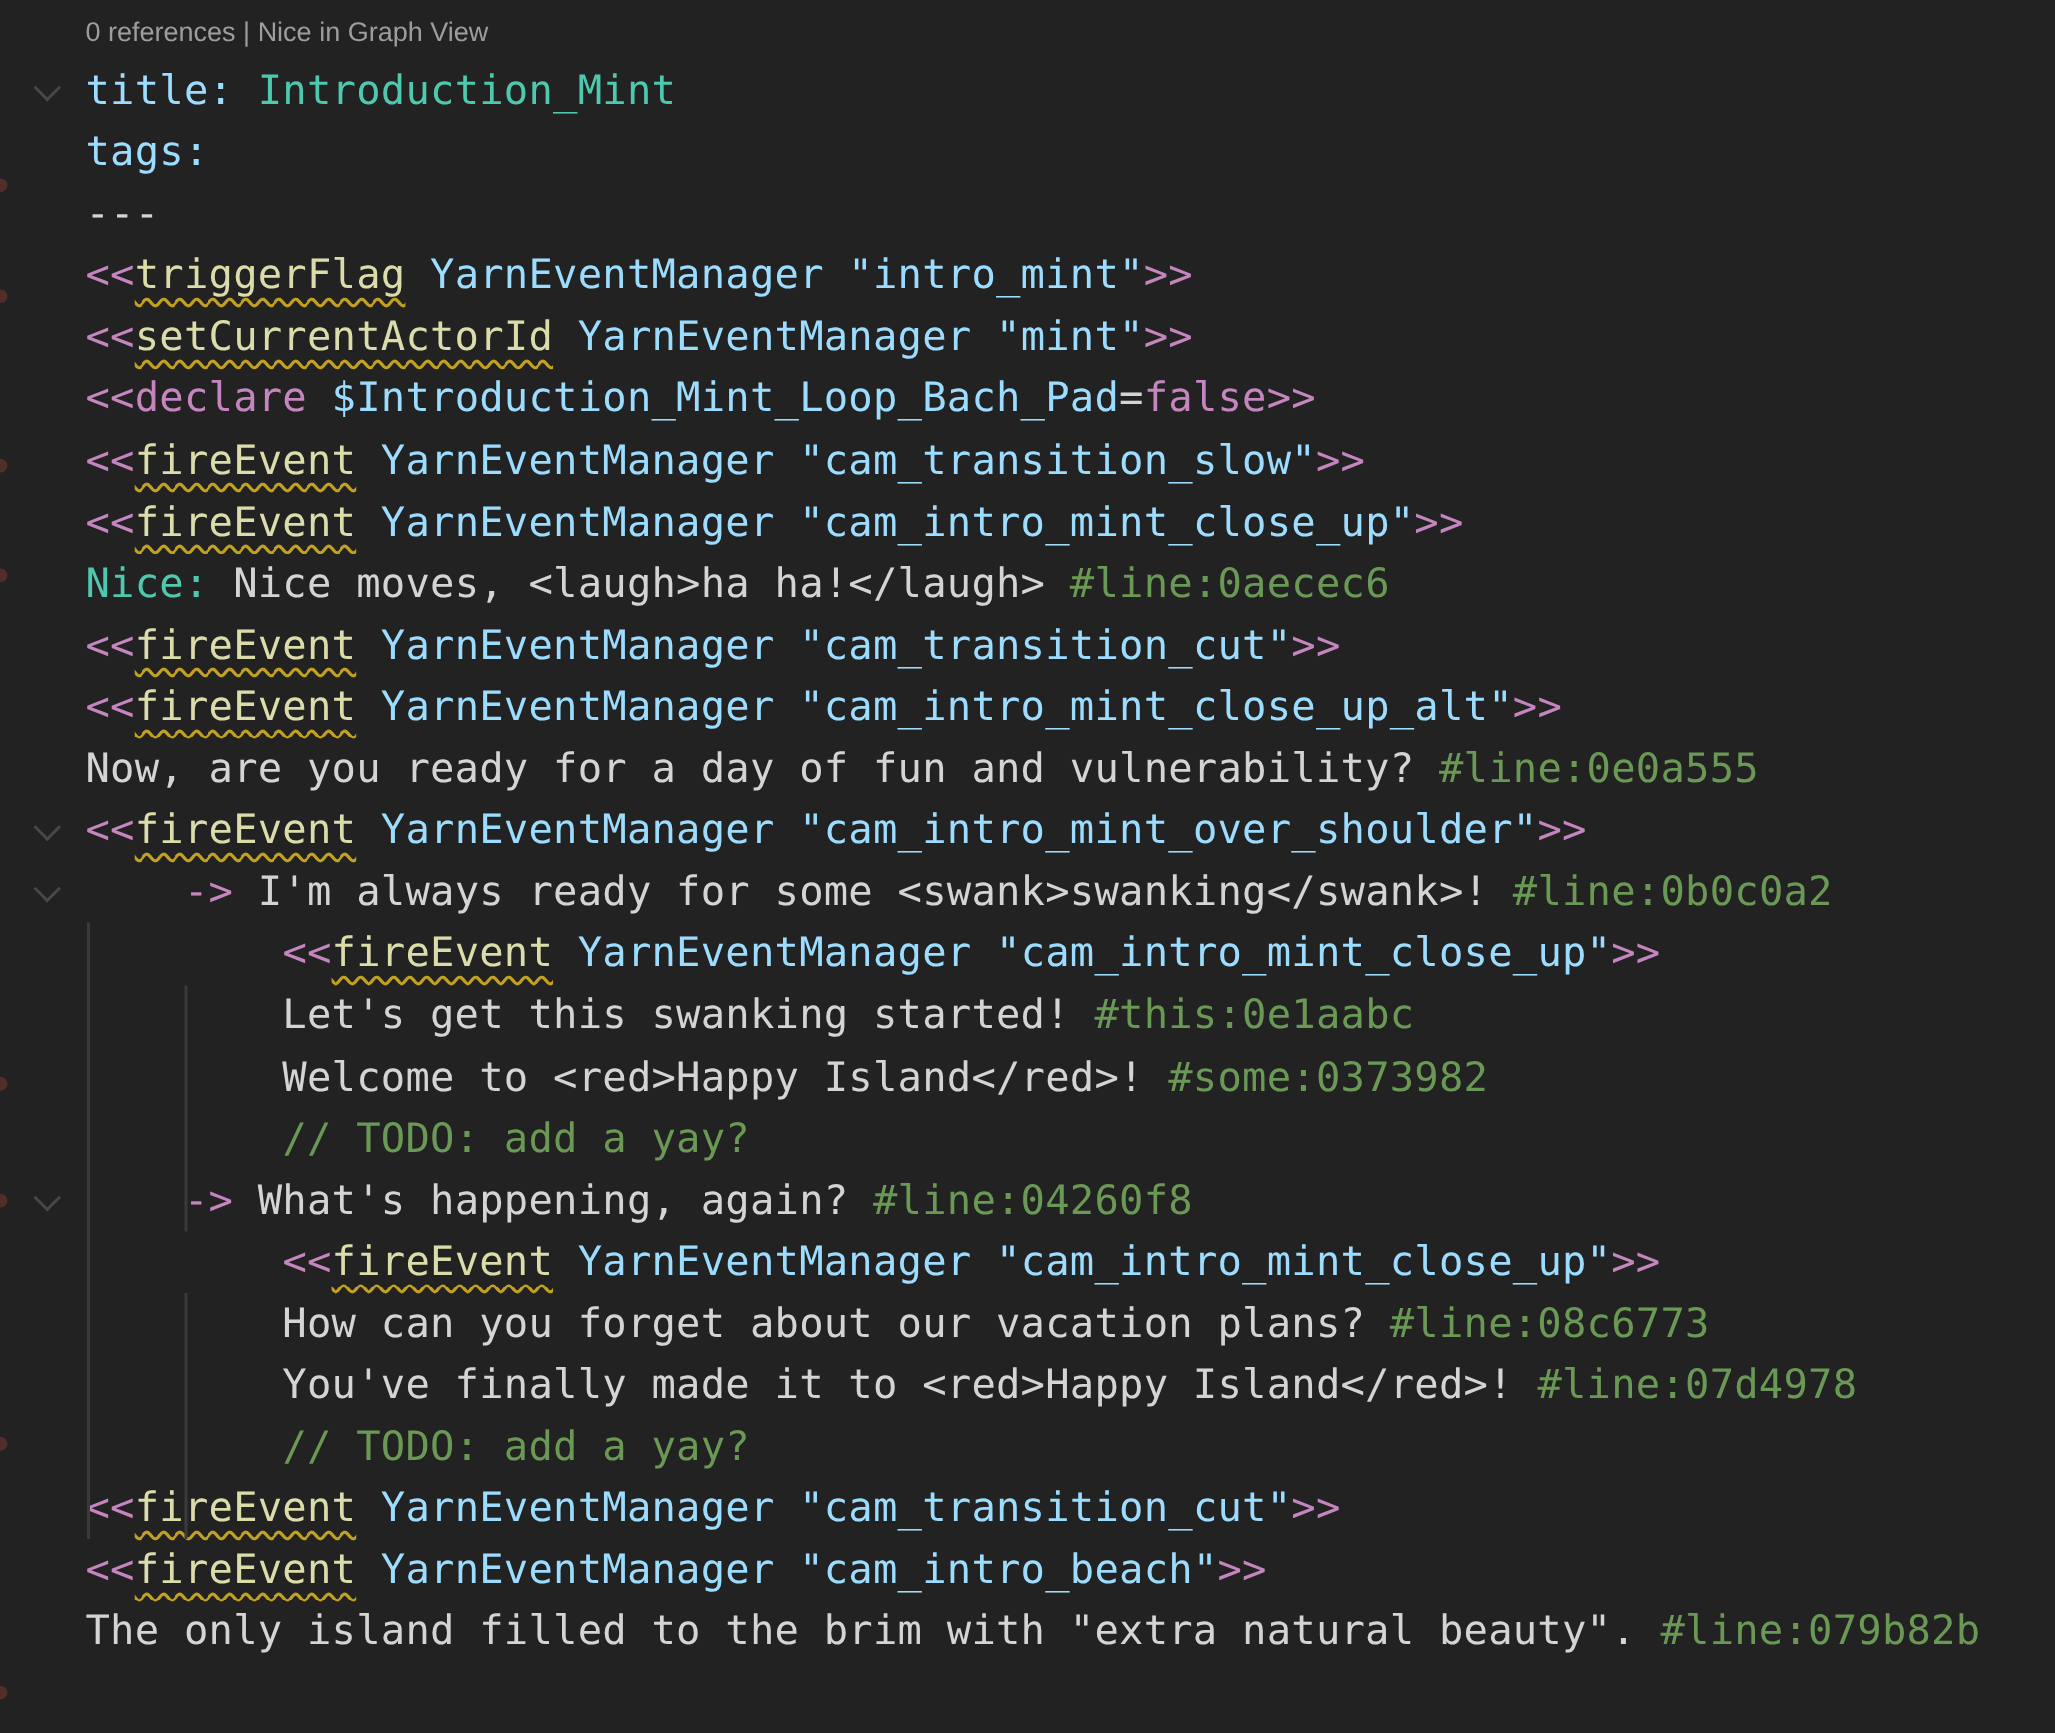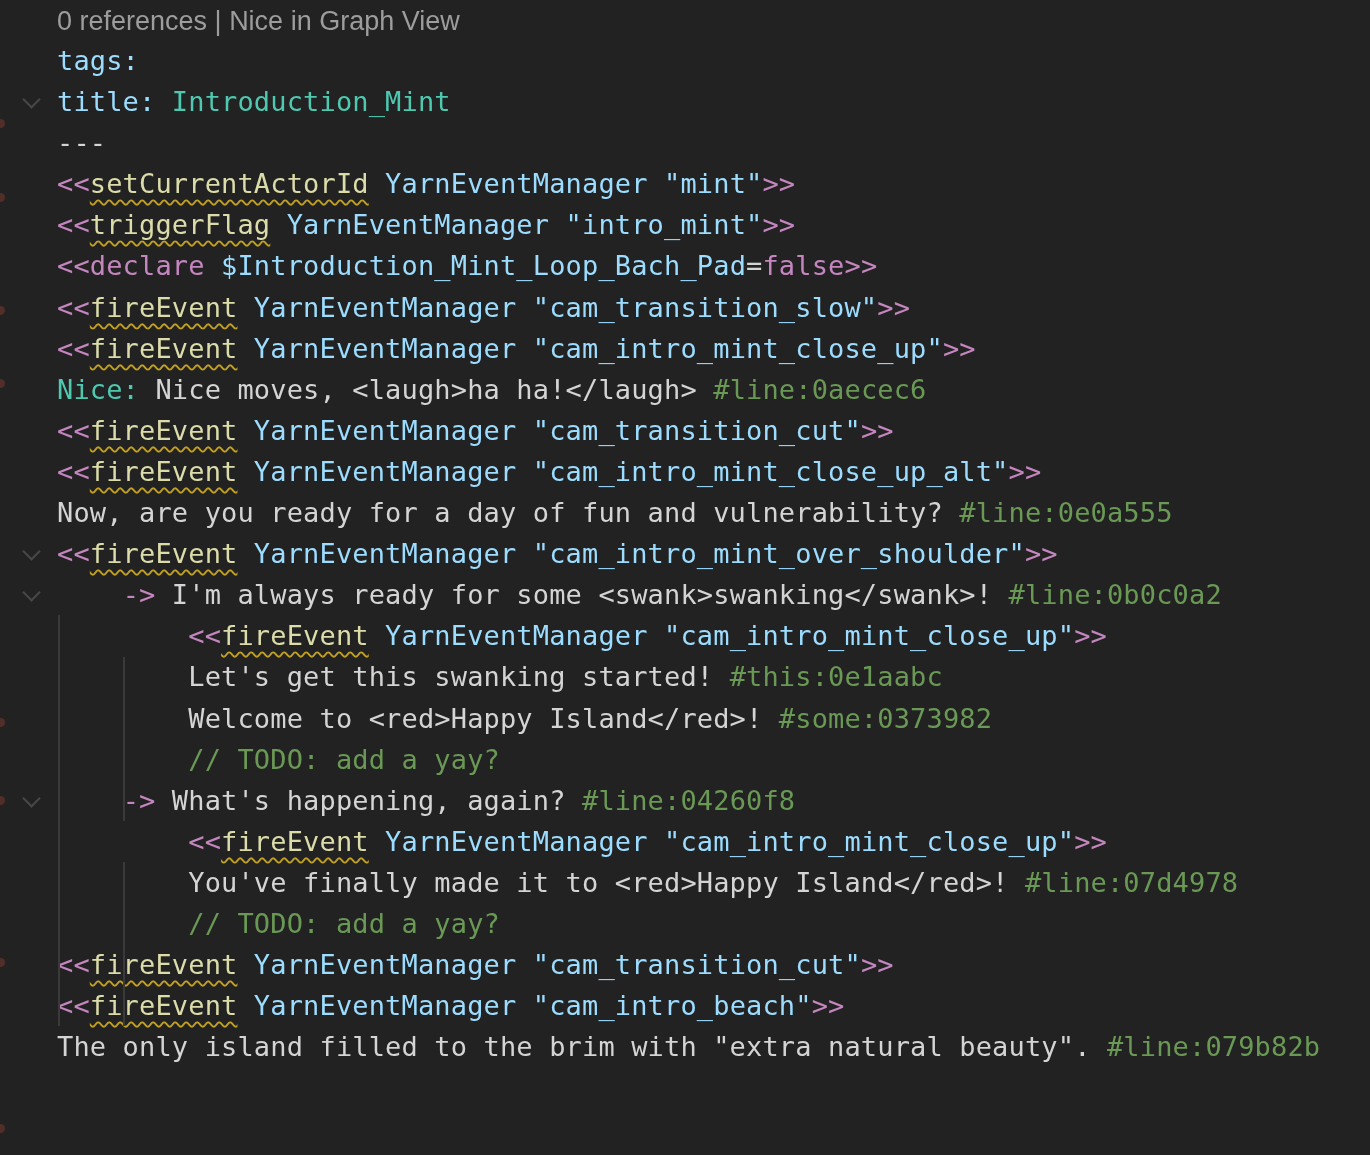--- a/index.html
+++ b/index.html
@@ -1,19 +1,19 @@
 <!DOCTYPE html>
 <html style="--c-bg: #222222; --c-plain: #d4d4d4; --c-keyword: #c586c0; --c-function: #dcdcaa; --c-identifier: #9cdcfe; --c-type: #4ec9b0; --c-comment: #6a9955; --c-squiggle: #c2a020; --c-codelens: #9d9d9d; --c-guide: #3a3a3a; --c-chevron: #484848; --c-dot: #63332c;"><head>
 <meta charset="utf-8">
 <style>
   html,body{margin:0;padding:0;background:var(--c-bg,#222222);width:1370px;height:1155px;overflow:hidden;}
   .editor{position:absolute;inset:0;width:1370px;height:1155px;background:var(--c-bg,#222222);
     font-family:"DejaVu Sans Mono","Liberation Mono",monospace;font-size:27px;color:var(--c-plain,#d4d4d4);}
   .codelens{position:absolute;top:0;left:57px;height:42px;display:flex;align-items:center;
-    font-family:"Liberation Sans","DejaVu Sans",sans-serif;font-size:27px;color:var(--c-codelens,#9d9d9d);white-space:pre;}
+    font-family:"Liberation Sans","DejaVu Sans",sans-serif;font-size:18px;color:var(--c-codelens,#9d9d9d);white-space:pre;}
   .cl-link{cursor:pointer;}
   .code-lines{position:absolute;top:40px;left:0;right:0;}
   .line{position:relative;height:41.1px;line-height:41.1px;padding-left:57px;white-space:pre;letter-spacing:0.15px;}
   .tok{display:inline;}
   .tok-pink{color:var(--c-keyword,#c586c0);}
   .tok-func{color:var(--c-function,#dcdcaa);}
   .tok-ident{color:var(--c-identifier,#9cdcfe);}
   .tok-type{color:var(--c-type,#4ec9b0);}
   .tok-plain{color:var(--c-plain,#d4d4d4);}
   .tok-comment{color:var(--c-comment,#6a9955);}
@@ -30,40 +30,41 @@
 </head>
 <body>
 
 <div class="editor">
   <div class="codelens">
     <span class="cl-link">0 references</span>
     <span class="cl-sep"> | </span>
     <span class="cl-link">Nice in Graph View</span>
   </div>
   <div class="code-lines">
+      <div class="line"><span class="chev"></span><span class="tok tok-ident">title:</span><span class="tok tok-plain"> </span><span class="tok tok-type">Introduction_Mint</span></div>
       <div class="line"><span class="tok tok-ident">tags:</span></div>
-      <div class="line"><span class="chev"></span><span class="tok tok-ident">title:</span><span class="tok tok-plain"> </span><span class="tok tok-type">Introduction_Mint</span></div>
       <div class="line"><span class="tok tok-plain">---</span></div>
+      <div class="line"><span class="tok tok-pink">&lt;&lt;</span><span class="tok tok-func squiggle">triggerFlag</span><span class="tok tok-ident"> YarnEventManager "intro_mint"</span><span class="tok tok-pink">&gt;&gt;</span></div>
       <div class="line"><span class="tok tok-pink">&lt;&lt;</span><span class="tok tok-func squiggle">setCurrentActorId</span><span class="tok tok-ident"> YarnEventManager "mint"</span><span class="tok tok-pink">&gt;&gt;</span></div>
-      <div class="line"><span class="tok tok-pink">&lt;&lt;</span><span class="tok tok-func squiggle">triggerFlag</span><span class="tok tok-ident"> YarnEventManager "intro_mint"</span><span class="tok tok-pink">&gt;&gt;</span></div>
       <div class="line"><span class="tok tok-pink">&lt;&lt;</span><span class="tok tok-pink">declare</span><span class="tok tok-plain"> </span><span class="tok tok-ident">$Introduction_Mint_Loop_Bach_Pad</span><span class="tok tok-plain">=</span><span class="tok tok-pink">false</span><span class="tok tok-pink">&gt;&gt;</span></div>
       <div class="line"><span class="tok tok-pink">&lt;&lt;</span><span class="tok tok-func squiggle">fireEvent</span><span class="tok tok-ident"> YarnEventManager "cam_transition_slow"</span><span class="tok tok-pink">&gt;&gt;</span></div>
       <div class="line"><span class="tok tok-pink">&lt;&lt;</span><span class="tok tok-func squiggle">fireEvent</span><span class="tok tok-ident"> YarnEventManager "cam_intro_mint_close_up"</span><span class="tok tok-pink">&gt;&gt;</span></div>
       <div class="line"><span class="tok tok-type">Nice:</span><span class="tok tok-plain"> Nice moves, &lt;laugh&gt;ha ha!&lt;/laugh&gt; </span><span class="tok tok-comment">#line:0aecec6</span></div>
       <div class="line"><span class="tok tok-pink">&lt;&lt;</span><span class="tok tok-func squiggle">fireEvent</span><span class="tok tok-ident"> YarnEventManager "cam_transition_cut"</span><span class="tok tok-pink">&gt;&gt;</span></div>
       <div class="line"><span class="tok tok-pink">&lt;&lt;</span><span class="tok tok-func squiggle">fireEvent</span><span class="tok tok-ident"> YarnEventManager "cam_intro_mint_close_up_alt"</span><span class="tok tok-pink">&gt;&gt;</span></div>
       <div class="line"><span class="tok tok-plain">Now, are you ready for a day of fun and vulnerability? </span><span class="tok tok-comment">#line:0e0a555</span></div>
       <div class="line"><span class="chev"></span><span class="tok tok-pink">&lt;&lt;</span><span class="tok tok-func squiggle">fireEvent</span><span class="tok tok-ident"> YarnEventManager "cam_intro_mint_over_shoulder"</span><span class="tok tok-pink">&gt;&gt;</span></div>
       <div class="line"><span class="chev"></span><span class="tok tok-plain">    </span><span class="tok tok-pink">-&gt;</span><span class="tok tok-plain"> I'm always ready for some &lt;swank&gt;swanking&lt;/swank&gt;! </span><span class="tok tok-comment">#line:0b0c0a2</span></div>
       <div class="line"><span class="tok tok-plain">        </span><span class="tok tok-pink">&lt;&lt;</span><span class="tok tok-func squiggle">fireEvent</span><span class="tok tok-ident"> YarnEventManager "cam_intro_mint_close_up"</span><span class="tok tok-pink">&gt;&gt;</span></div>
       <div class="line"><span class="tok tok-plain">        Let's get this swanking started! </span><span class="tok tok-comment">#this:0e1aabc</span></div>
       <div class="line"><span class="tok tok-plain">        Welcome to &lt;red&gt;Happy Island&lt;/red&gt;! </span><span class="tok tok-comment">#some:0373982</span></div>
       <div class="line"><span class="tok tok-plain">        </span><span class="tok tok-comment">// TODO: add a yay?</span></div>
       <div class="line"><span class="chev"></span><span class="tok tok-plain">    </span><span class="tok tok-pink">-&gt;</span><span class="tok tok-plain"> What's happening, again? </span><span class="tok tok-comment">#line:04260f8</span></div>
       <div class="line"><span class="tok tok-plain">        </span><span class="tok tok-pink">&lt;&lt;</span><span class="tok tok-func squiggle">fireEvent</span><span class="tok tok-ident"> YarnEventManager "cam_intro_mint_close_up"</span><span class="tok tok-pink">&gt;&gt;</span></div>
+      <div class="line"><span class="tok tok-plain">        How can you forget about our vacation plans? </span><span class="tok tok-comment">#line:08c6773</span></div>
       <div class="line"><span class="tok tok-plain">        You've finally made it to &lt;red&gt;Happy Island&lt;/red&gt;! </span><span class="tok tok-comment">#line:07d4978</span></div>
       <div class="line"><span class="tok tok-plain">        </span><span class="tok tok-comment">// TODO: add a yay?</span></div>
       <div class="line"><span class="tok tok-pink">&lt;&lt;</span><span class="tok tok-func squiggle">fireEvent</span><span class="tok tok-ident"> YarnEventManager "cam_transition_cut"</span><span class="tok tok-pink">&gt;&gt;</span></div>
       <div class="line"><span class="tok tok-pink">&lt;&lt;</span><span class="tok tok-func squiggle">fireEvent</span><span class="tok tok-ident"> YarnEventManager "cam_intro_beach"</span><span class="tok tok-pink">&gt;&gt;</span></div>
       <div class="line"><span class="tok tok-plain">The only island filled to the brim with "extra natural beauty". </span><span class="tok tok-comment">#line:079b82b</span></div>
     </div>
   <div>
       <div class="guide" style="left: 58px; top: 615px; height: 411px;"></div>
       <div class="guide" style="left: 123px; top: 657px; height: 164px;"></div>
       <div class="guide" style="left: 123px; top: 862px; height: 164px;"></div>

